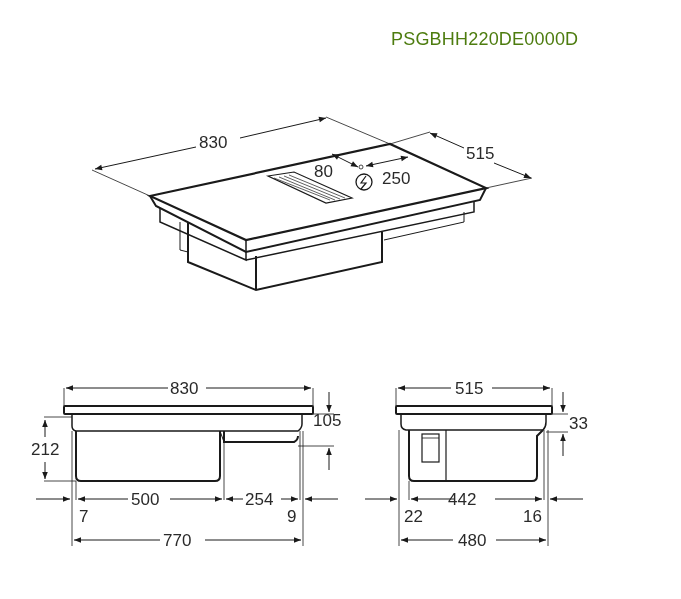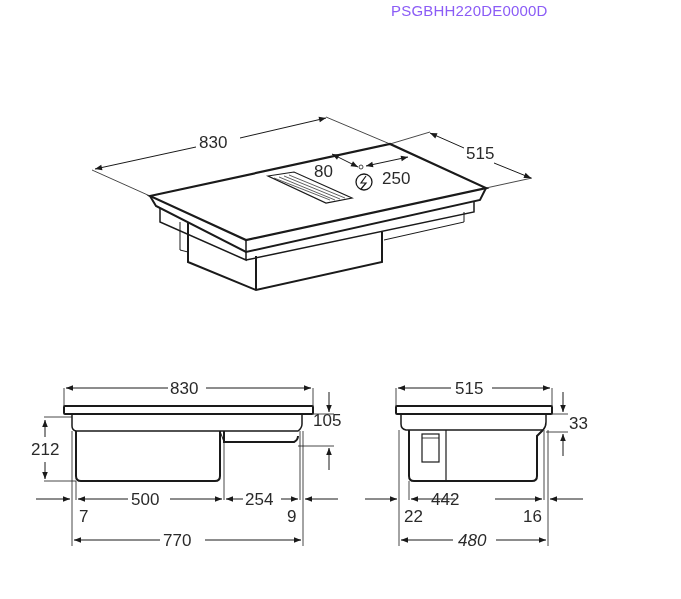--- a/index.html
+++ b/index.html
@@ -1,21 +1,21 @@
 <!DOCTYPE html>
 <html><head>
 <meta charset="utf-8">
 <style>
   html, body { margin: 0; padding: 0; background: #ffffff; }
   body { width: 681px; height: 599px; position: relative; overflow: hidden;
          font-family: "Liberation Sans", sans-serif; color: #222; }
   #canvas { position: absolute; left: 0; top: 0; }
   .lbl { position: absolute; font-size: 17px; line-height: 17px; color: #2a2a2a;
          white-space: nowrap; background: transparent; }
-  .model { position: absolute; left: 391px; top: 2px; font-size: 15px; color: #8b5cf6; letter-spacing: 0.2px; }
+  .model { position: absolute; left: 391px; top: 29px; font-size: 18px; color: #4d7c0f; letter-spacing: 0.2px; }
 </style>
 </head>
 <body>
 
 <svg id="canvas" width="681" height="599" viewBox="0 0 681 599" xmlns="http://www.w3.org/2000/svg">
   <defs>
     <marker id="arr" viewBox="0 0 10 10" refX="10" refY="5" markerWidth="9" markerHeight="7" orient="auto-start-reverse">
       <path d="M0,1 L10,5 L0,9 z" fill="#1a1a1a"></path>
     </marker>
   </defs>
@@ -152,16 +152,16 @@
 <div class="lbl" style="left:31px; top:441px;">212</div>
 <div class="lbl" style="left:313px; top:412px;">105</div>
 <div class="lbl" style="left:131px; top:491px;">500</div>
 <div class="lbl" style="left:245px; top:491px;">254</div>
 <div class="lbl" style="left:79px; top:508px;">7</div>
 <div class="lbl" style="left:287px; top:508px;">9</div>
 <div class="lbl" style="left:163px; top:532px;">770</div>
 
 <div class="lbl" style="left:455px; top:380px;">515</div>
 <div class="lbl" style="left:569px; top:415px;">33</div>
-<div class="lbl" style="left:431px; top:491px;">442</div>
+<div class="lbl" style="left:448px; top:491px;">442</div>
 <div class="lbl" style="left:404px; top:508px;text-align:right;">22</div>
 <div class="lbl" style="left:523px; top:508px;">16</div>
-<div class="lbl" style="left:458px; top:532px;font-style:italic;">480</div>
+<div class="lbl" style="left:458px; top:532px;">480</div>
 
 </body></html>

